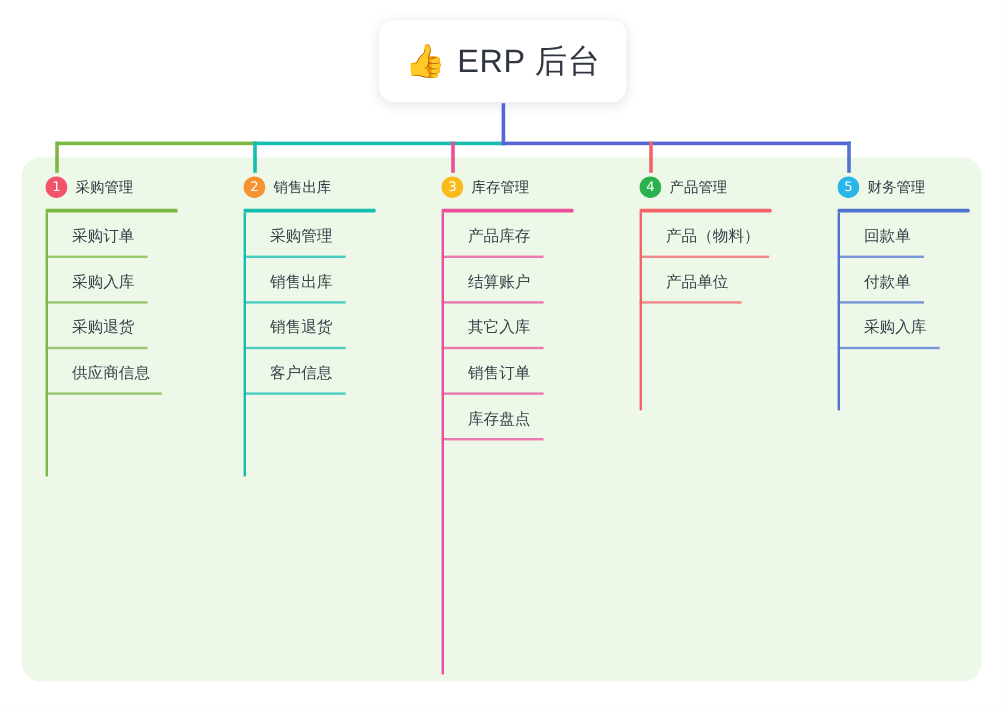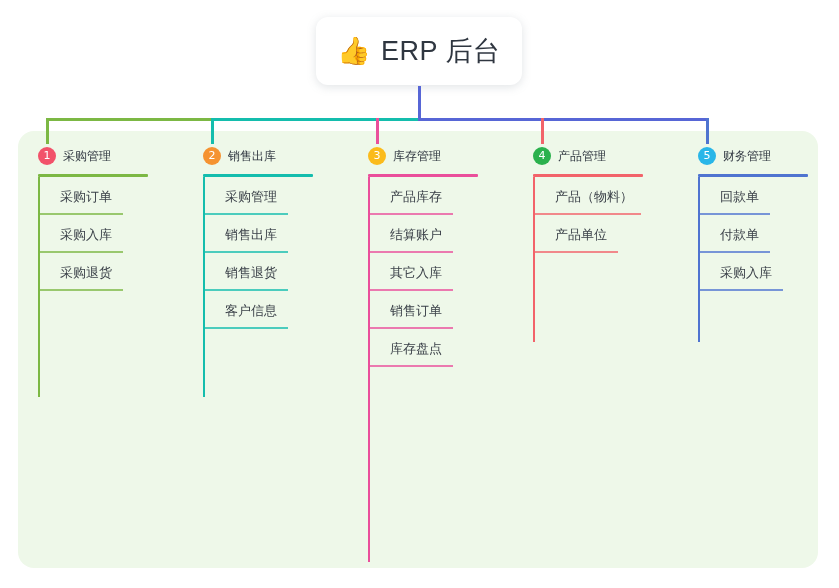--- a/index.html
+++ b/index.html
@@ -111,20 +111,24 @@
             <div class="item-rule" style="width: 85px; background: rgb(124, 184, 68); opacity: 0.75;"></div>
           </div>
           <div class="item">
             <span class="item-label">采购入库</span>
             <div class="item-rule" style="width: 85px; background: rgb(124, 184, 68); opacity: 0.75;"></div>
           </div>
           <div class="item">
             <span class="item-label">采购退货</span>
             <div class="item-rule" style="width: 85px; background: rgb(124, 184, 68); opacity: 0.75;"></div>
           </div>
+          <div class="item">
+            <span class="item-label">供应商信息</span>
+            <div class="item-rule" style="width: 97px; background: rgb(124, 184, 68); opacity: 0.75;"></div>
+          </div>
         </div>
       </div>
       <div class="col" style="left: 203px;">
         <div class="col-head">
           <span class="badge" style="background: rgb(245, 147, 49);">2</span>
           <span class="head-label">销售出库</span>
         </div>
         <div class="head-rule" style="width: 110px; background: rgb(20, 189, 173);"></div>
         <div class="items">
           <div class="spine" style="background: rgb(20, 189, 173); height: 220px;"></div>

